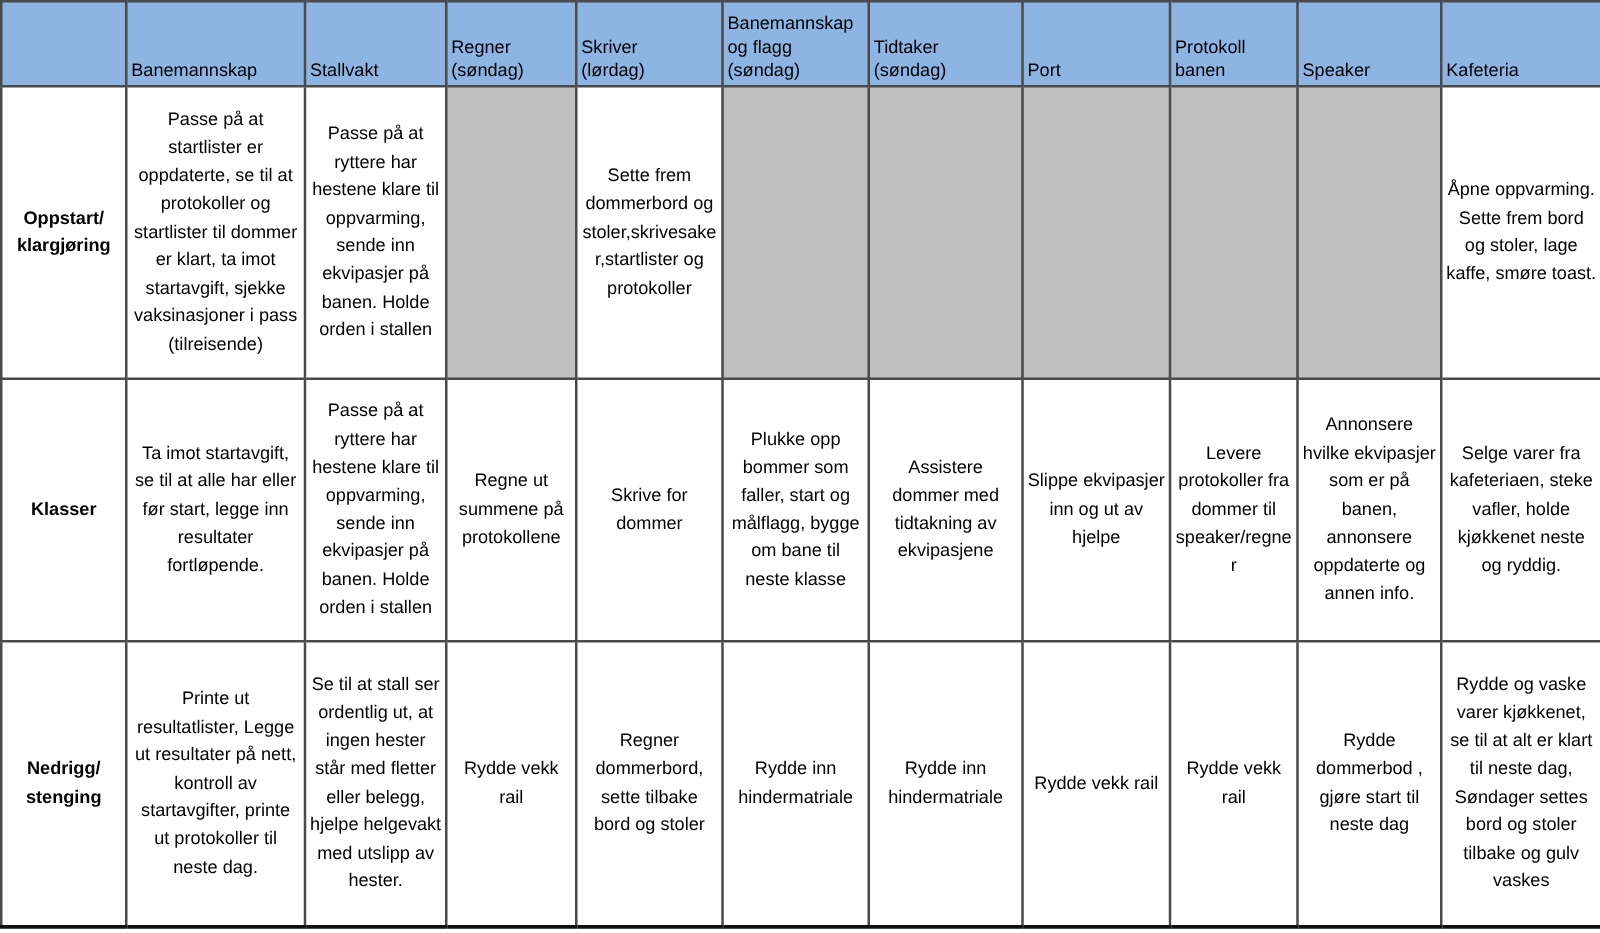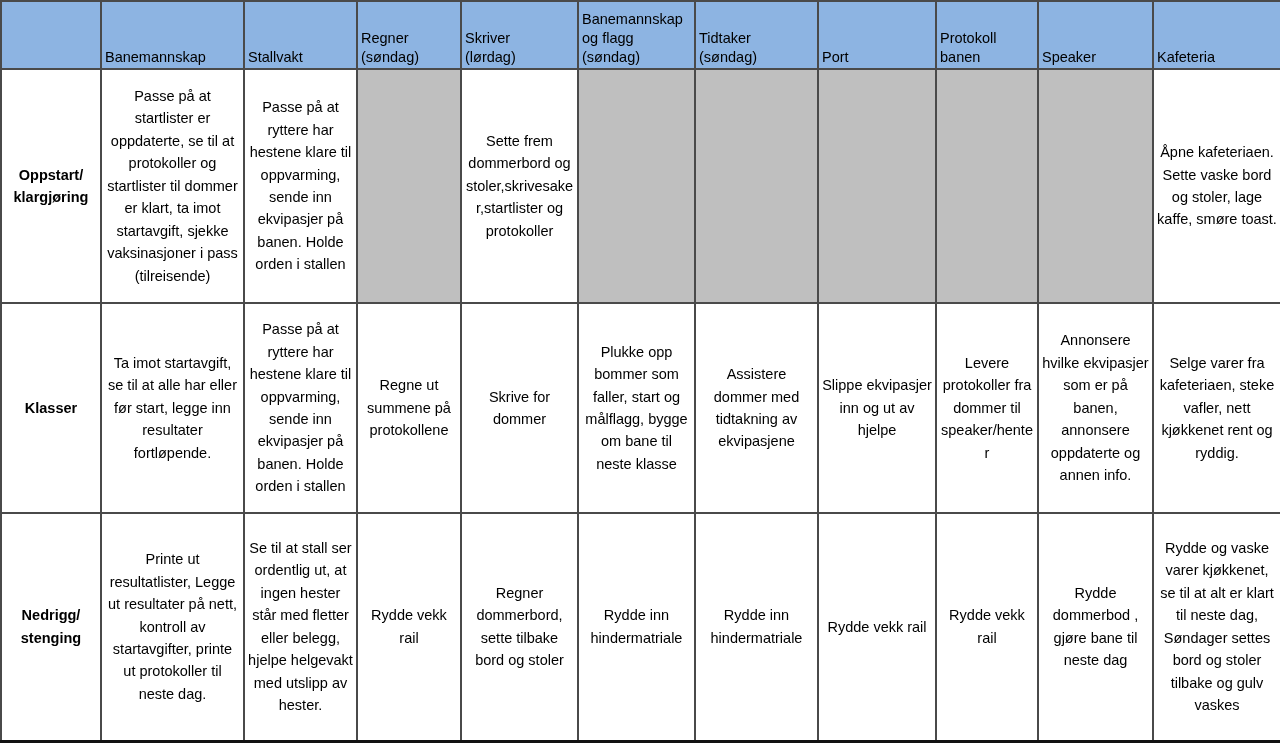--- a/index.html
+++ b/index.html
@@ -109,44 +109,44 @@
 klargjøring</td>
         <td>Passe på at startlister er oppdaterte, se til at protokoller og startlister til dommer er klart, ta imot startavgift, sjekke vaksinasjoner i pass (tilreisende)</td>
         <td>Passe på at ryttere har hestene klare til oppvarming, sende inn ekvipasjer på banen. Holde orden i stallen</td>
         <td class="empty"></td>
         <td>Sette frem dommerbord og stoler,skrivesaker,startlister og protokoller</td>
         <td class="empty"></td>
         <td class="empty"></td>
         <td class="empty"></td>
         <td class="empty"></td>
         <td class="empty"></td>
-        <td>Åpne kafeteriaen. Sette vaske bord og stoler, lage kaffe, smøre toast.</td>
+        <td>Åpne oppvarming. Sette frem bord og stoler, lage kaffe, smøre toast.</td>
       </tr>
       <tr class="r2">
         <td class="rowhead">Klasser</td>
         <td>Ta imot startavgift, se til at alle har eller før start, legge inn resultater fortløpende.</td>
         <td>Passe på at ryttere har hestene klare til oppvarming, sende inn ekvipasjer på banen. Holde orden i stallen</td>
         <td>Regne ut summene på protokollene</td>
         <td>Skrive for dommer</td>
         <td>Plukke opp bommer som faller, start og målflagg, bygge om bane til neste klasse</td>
         <td>Assistere dommer med tidtakning av ekvipasjene</td>
         <td>Slippe ekvipasjer inn og ut av hjelpe</td>
-        <td>Levere protokoller fra dommer til speaker/henter</td>
+        <td>Levere protokoller fra dommer til speaker/regner</td>
         <td>Annonsere hvilke ekvipasjer som er på banen, annonsere oppdaterte og annen info.</td>
-        <td>Selge varer fra kafeteriaen, steke vafler, nett kjøkkenet rent og ryddig.</td>
+        <td>Selge varer fra kafeteriaen, steke vafler, holde kjøkkenet neste og ryddig.</td>
       </tr>
       <tr class="r3">
         <td class="rowhead">Nedrigg/
 stenging</td>
         <td>Printe ut resultatlister, Legge ut resultater på nett, kontroll av startavgifter, printe ut protokoller til neste dag.</td>
         <td>Se til at stall ser ordentlig ut, at ingen hester står med fletter eller belegg, hjelpe helgevakt med utslipp av hester.</td>
         <td>Rydde vekk rail</td>
         <td>Regner dommerbord, sette tilbake bord og stoler</td>
         <td>Rydde inn hindermatriale</td>
         <td>Rydde inn hindermatriale</td>
         <td>Rydde vekk rail</td>
         <td>Rydde vekk rail</td>
-        <td>Rydde dommerbod , gjøre bane til neste dag</td>
+        <td>Rydde dommerbod , gjøre start til neste dag</td>
         <td>Rydde og vaske varer kjøkkenet, se til at alt er klart til neste dag, Søndager settes bord og stoler tilbake og gulv vaskes</td>
       </tr>
     </tbody>
   </table>
 </div>
 
 </body></html>

